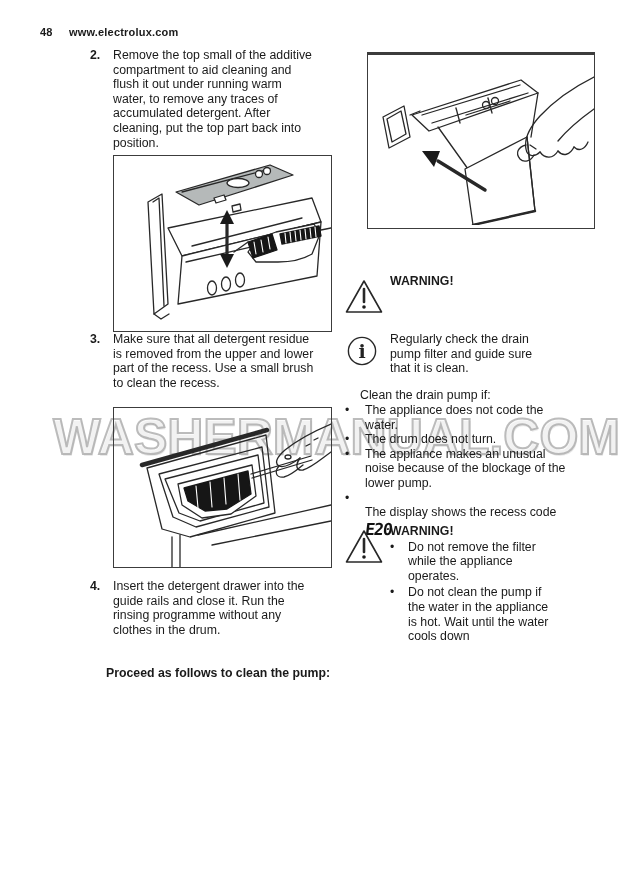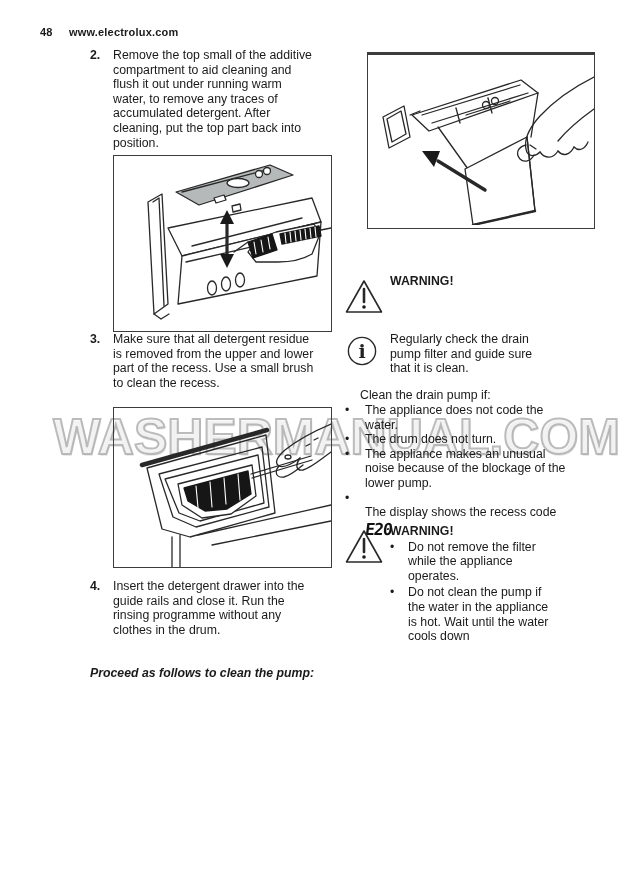--- a/index.html
+++ b/index.html
@@ -153,21 +153,21 @@
   </figure>
 
   <div class="abs step" style="left:90px;top:579px;">
     <span class="stepnum">4.</span>
     <div class="steptext txt">Insert the detergent drawer into the
 guide rails and close it. Run the
 rinsing programme without any
 clothes in the drum.</div>
   </div>
 
-  <div class="abs txt bold" style="left:90px;top:666px;font-style:italic;">Proceed as follows to clean the pump:</div>
+  <div class="abs txt bold" style="left:106px;top:666px;">Proceed as follows to clean the pump:</div>
 
   <figure class="abs fig" style="left:367px;top:52px;width:226px;height:173px;border-top-width:3px;">
     <svg class="art" width="226" height="170" viewBox="0 0 226 170">
 
       <path class="fw" d="M15,62 L36,51 L42,82 L21,93 Z"></path>
       <path d="M19,64 L33,56 L38,79 L24,87 Z"></path>
       <path d="M42,60 L52,56"></path>
 
       <path class="fw" d="M44,60 L153,25 L170,38 L61,76 Z"></path>
       <path d="M54,60 L152,30"></path>

